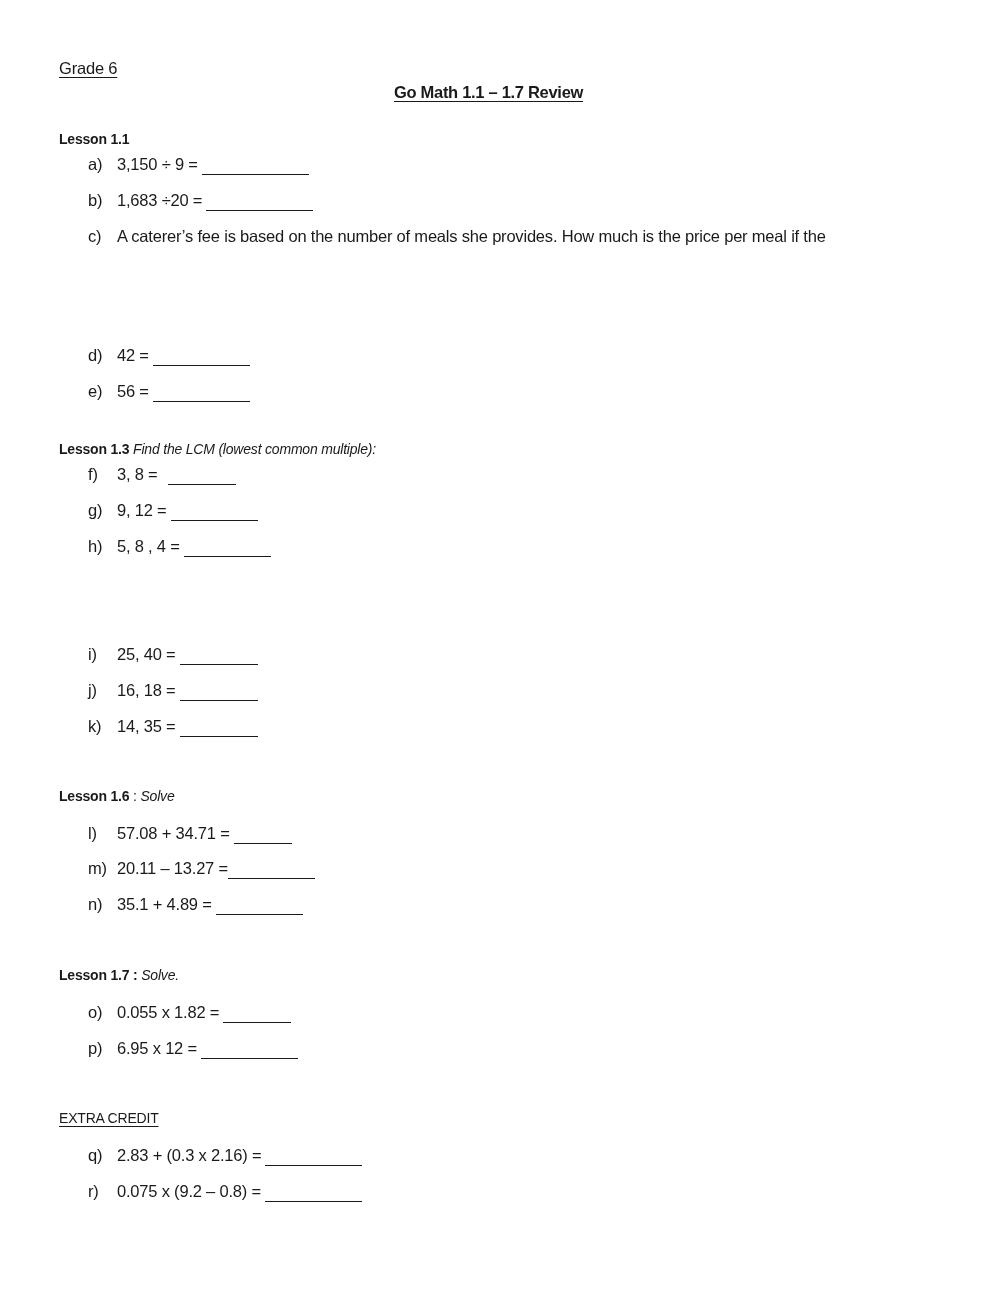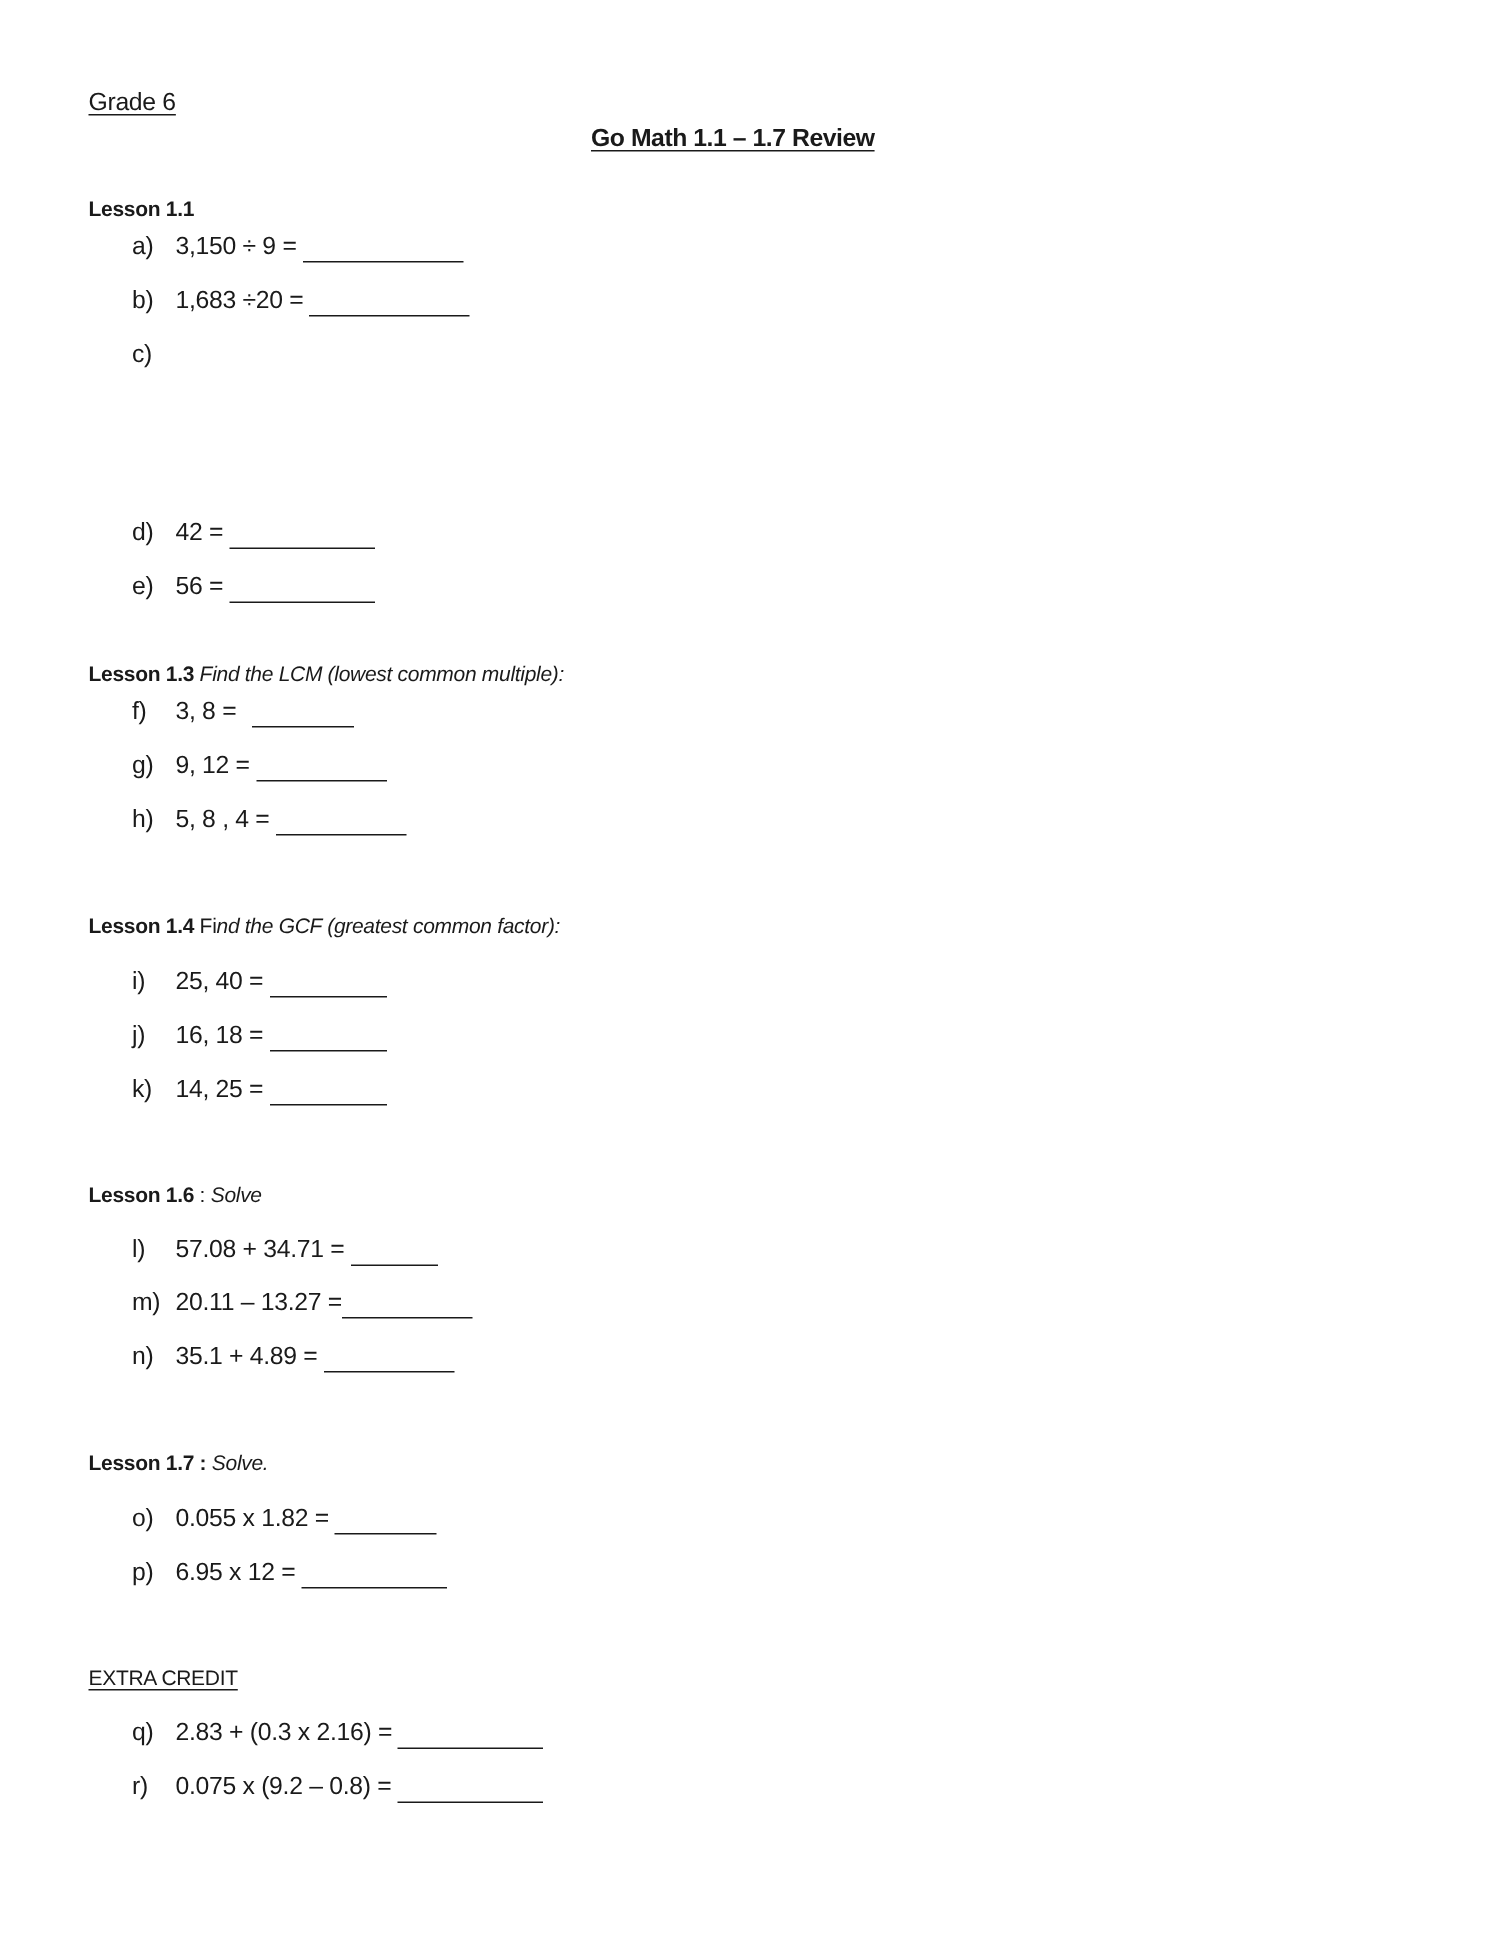--- a/index.html
+++ b/index.html
@@ -125,20 +125,21 @@
     <input class="blank" style="width: 107px;" value="">
   </div>
   <div class="item" style="top:191px;">
     <span class="letter">b)</span>
     <span class="problem">1,683 ÷20 =</span>
     <input class="blank" style="width: 107px;" value="">
   </div>
   <div class="item wrap" style="top:227px;">
     <div class="line1">
       <span class="letter">c)</span>
+      <span class="problem">A caterer’s fee is based on the number of meals she provides. How much is the price per meal if the</span>
     </div>
   </div>
 
   <div class="item" style="top:346px;">
     <span class="letter">d)</span>
     <span class="problem">42 =</span>
     <input class="blank" style="width: 97px;" value="">
   </div>
   <div class="item" style="top:382px;">
     <span class="letter">e)</span>
@@ -159,37 +160,33 @@
     <span class="letter">g)</span>
     <span class="problem">9, 12 =</span>
     <input class="blank" style="width: 87px;" value="">
   </div>
   <div class="item" style="top:537px;">
     <span class="letter">h)</span>
     <span class="problem">5, 8 , 4 =</span>
     <input class="blank" style="width: 87px;" value="">
   </div>
 
-  <div class="section-head" style="top:609px;">
-    <span class="lesson">Lesson 1.4</span>
-    <span class="instr-upright">Fi</span><span class="instr">nd the GCF (greatest common factor):</span>
-  </div>
   <div class="item" style="top:645px;">
     <span class="letter">i)</span>
     <span class="problem">25, 40 =</span>
     <input class="blank" style="width: 78px;" value="">
   </div>
   <div class="item" style="top:681px;">
     <span class="letter">j)</span>
     <span class="problem">16, 18 =</span>
     <input class="blank" style="width: 78px;" value="">
   </div>
   <div class="item" style="top:717px;">
     <span class="letter">k)</span>
-    <span class="problem">14, 25 =</span>
+    <span class="problem">14, 35 =</span>
     <input class="blank" style="width: 78px;" value="">
   </div>
 
   <div class="section-head" style="top:788px;">
     <span class="lesson">Lesson 1.6</span><span style="white-space:pre;"> : </span><span class="instr">Solve</span>
   </div>
   <div class="item" style="top:824px;">
     <span class="letter">l)</span>
     <span class="problem">57.08 + 34.71 =</span>
     <input class="blank" style="width: 58px;" value="">

